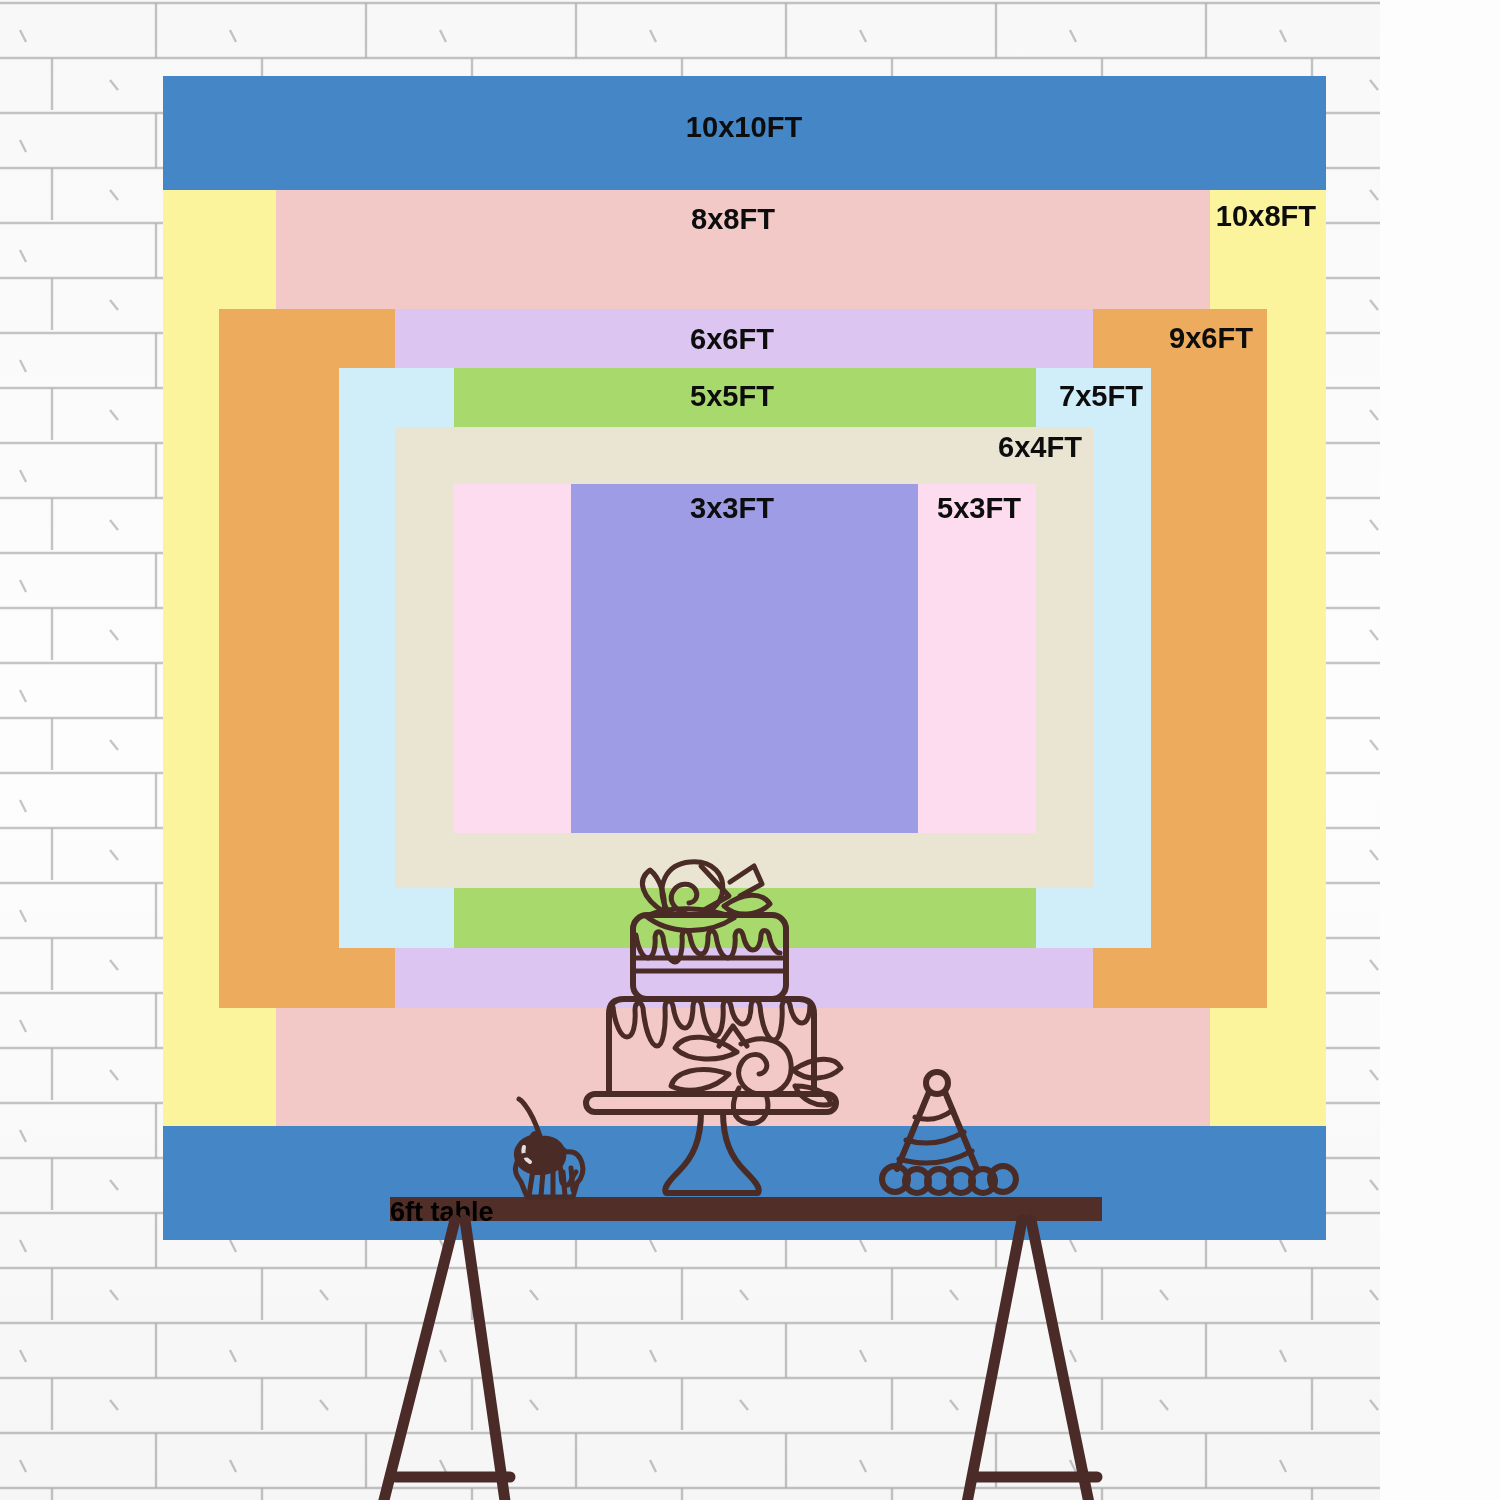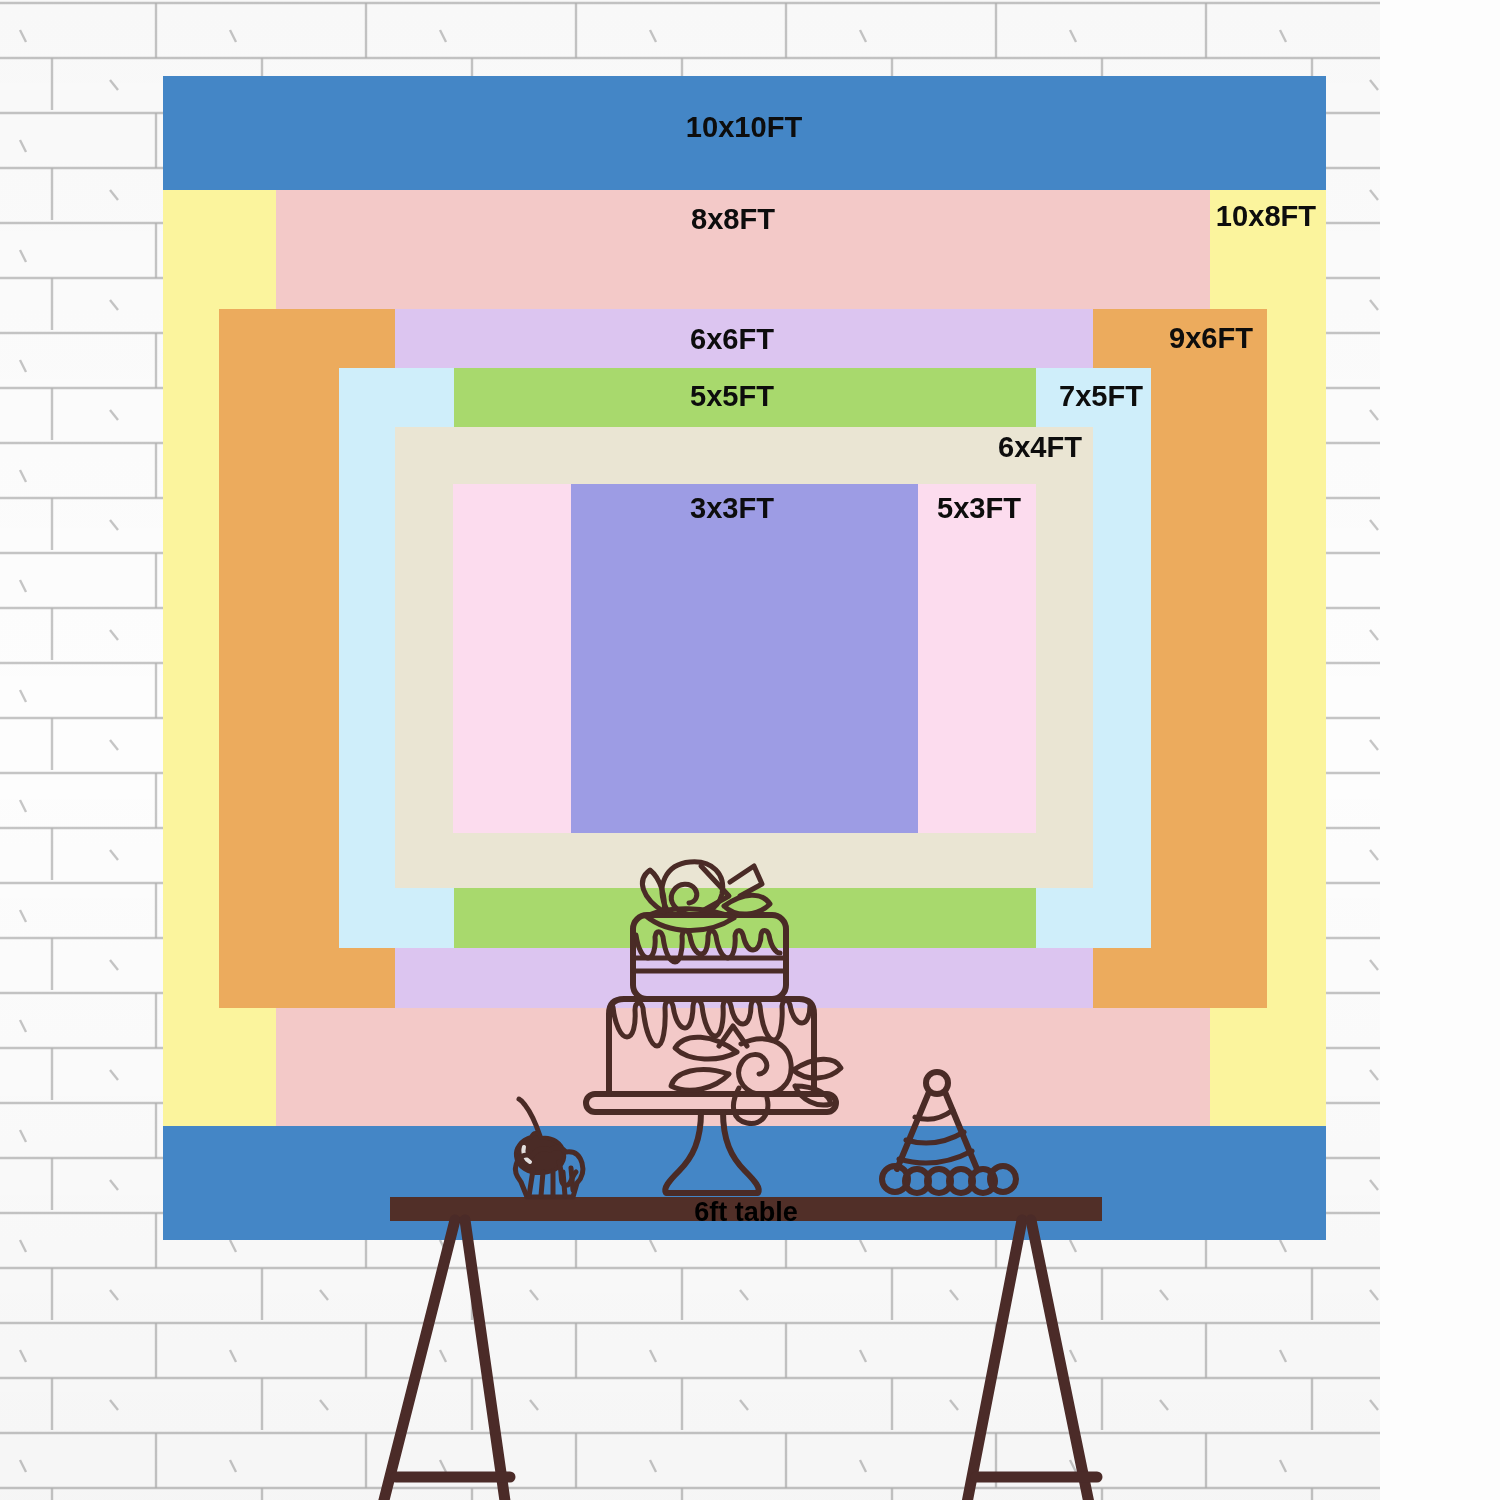--- a/index.html
+++ b/index.html
@@ -13,21 +13,21 @@
   .wall-svg{position:absolute;left:0;top:0;z-index:0;}
   .size-rect{position:absolute;z-index:1;}
   .size-label{
     position:absolute;z-index:2;
     transform:translate(-50%,-50%) scaleX(.97);
     font-size:30px;font-weight:600;color:var(--label);
     white-space:nowrap;letter-spacing:0px;
   }
   .table-bar{
     position:absolute;z-index:3;
-    display:flex;align-items:center;justify-content:center;
+    display:flex;align-items:center;justify-content:flex-start;
     background:var(--table);
   }
   .table-bar span{
     font-size:27px;font-weight:600;color:var(--table-label);
     white-space:nowrap;line-height:1;margin-top:6px;
   }
   .art-svg{position:absolute;left:0;top:0;z-index:4;pointer-events:none;}
   .ink{stroke:var(--ink);fill:none;stroke-width:6;stroke-linecap:round;stroke-linejoin:round;}
   .ink-thin{stroke:var(--ink);fill:none;stroke-width:5;stroke-linecap:round;stroke-linejoin:round;}
   .ink-fill{fill:var(--ink);stroke:var(--ink);stroke-width:4;stroke-linejoin:round;}

